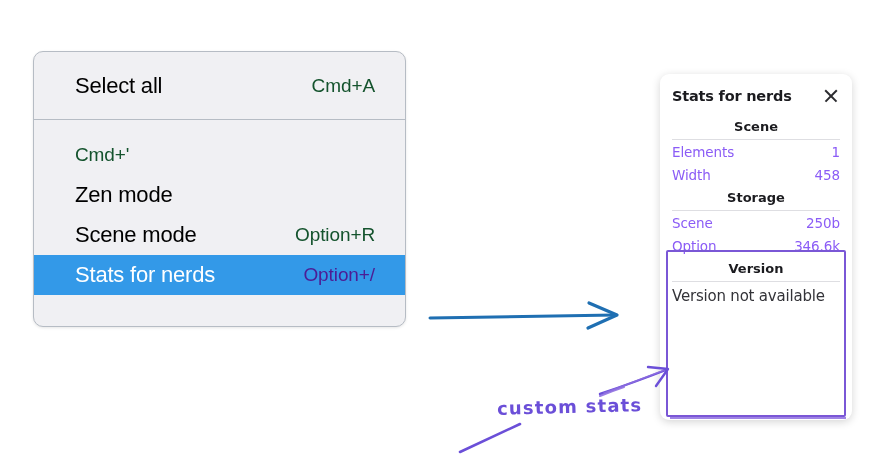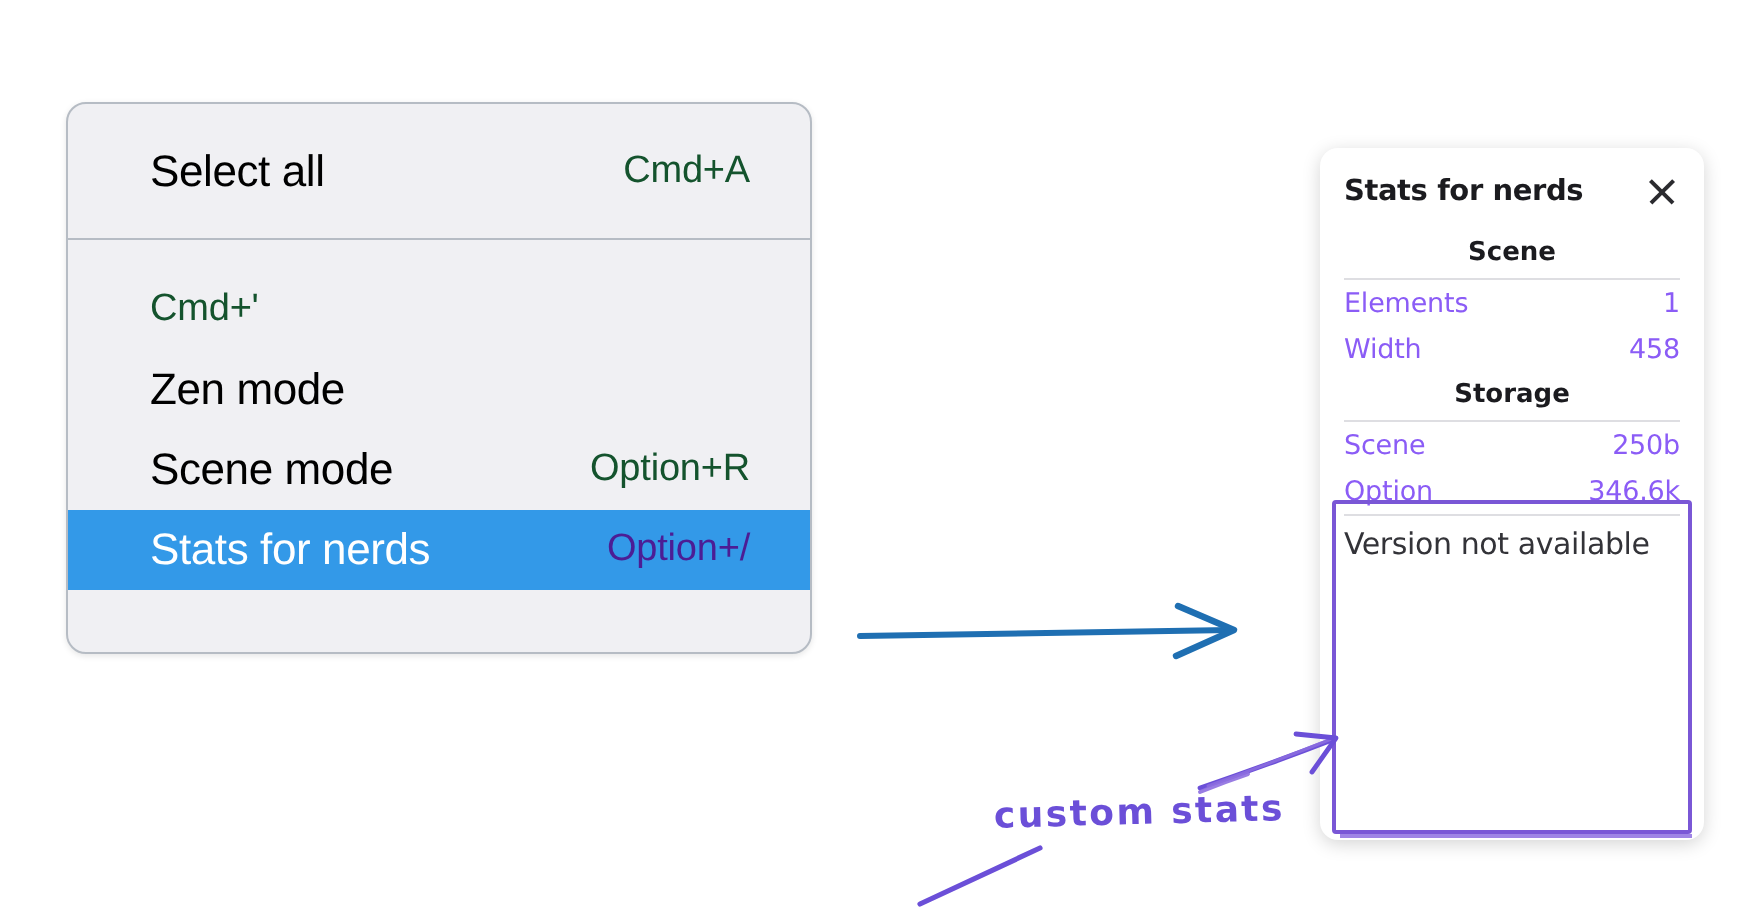--- a/index.html
+++ b/index.html
@@ -260,20 +260,21 @@
       <span class="sp-key">Scene</span>
       <span class="sp-val">250b</span>
     </div>
     <div class="sp-row">
       <span class="sp-key">Option</span>
       <span class="sp-val">346.6k</span>
     </div>
   </div>
 
   <div>
+    <div class="sp-section-title">Version</div>
     <div class="sp-rule"></div>
     <div class="sp-note">Version not available</div>
   </div>
 
 </div>
 
 <div id="stats-highlight-box"></div>
 
 <svg class="annot-svg" viewBox="0 0 873 461">
 

